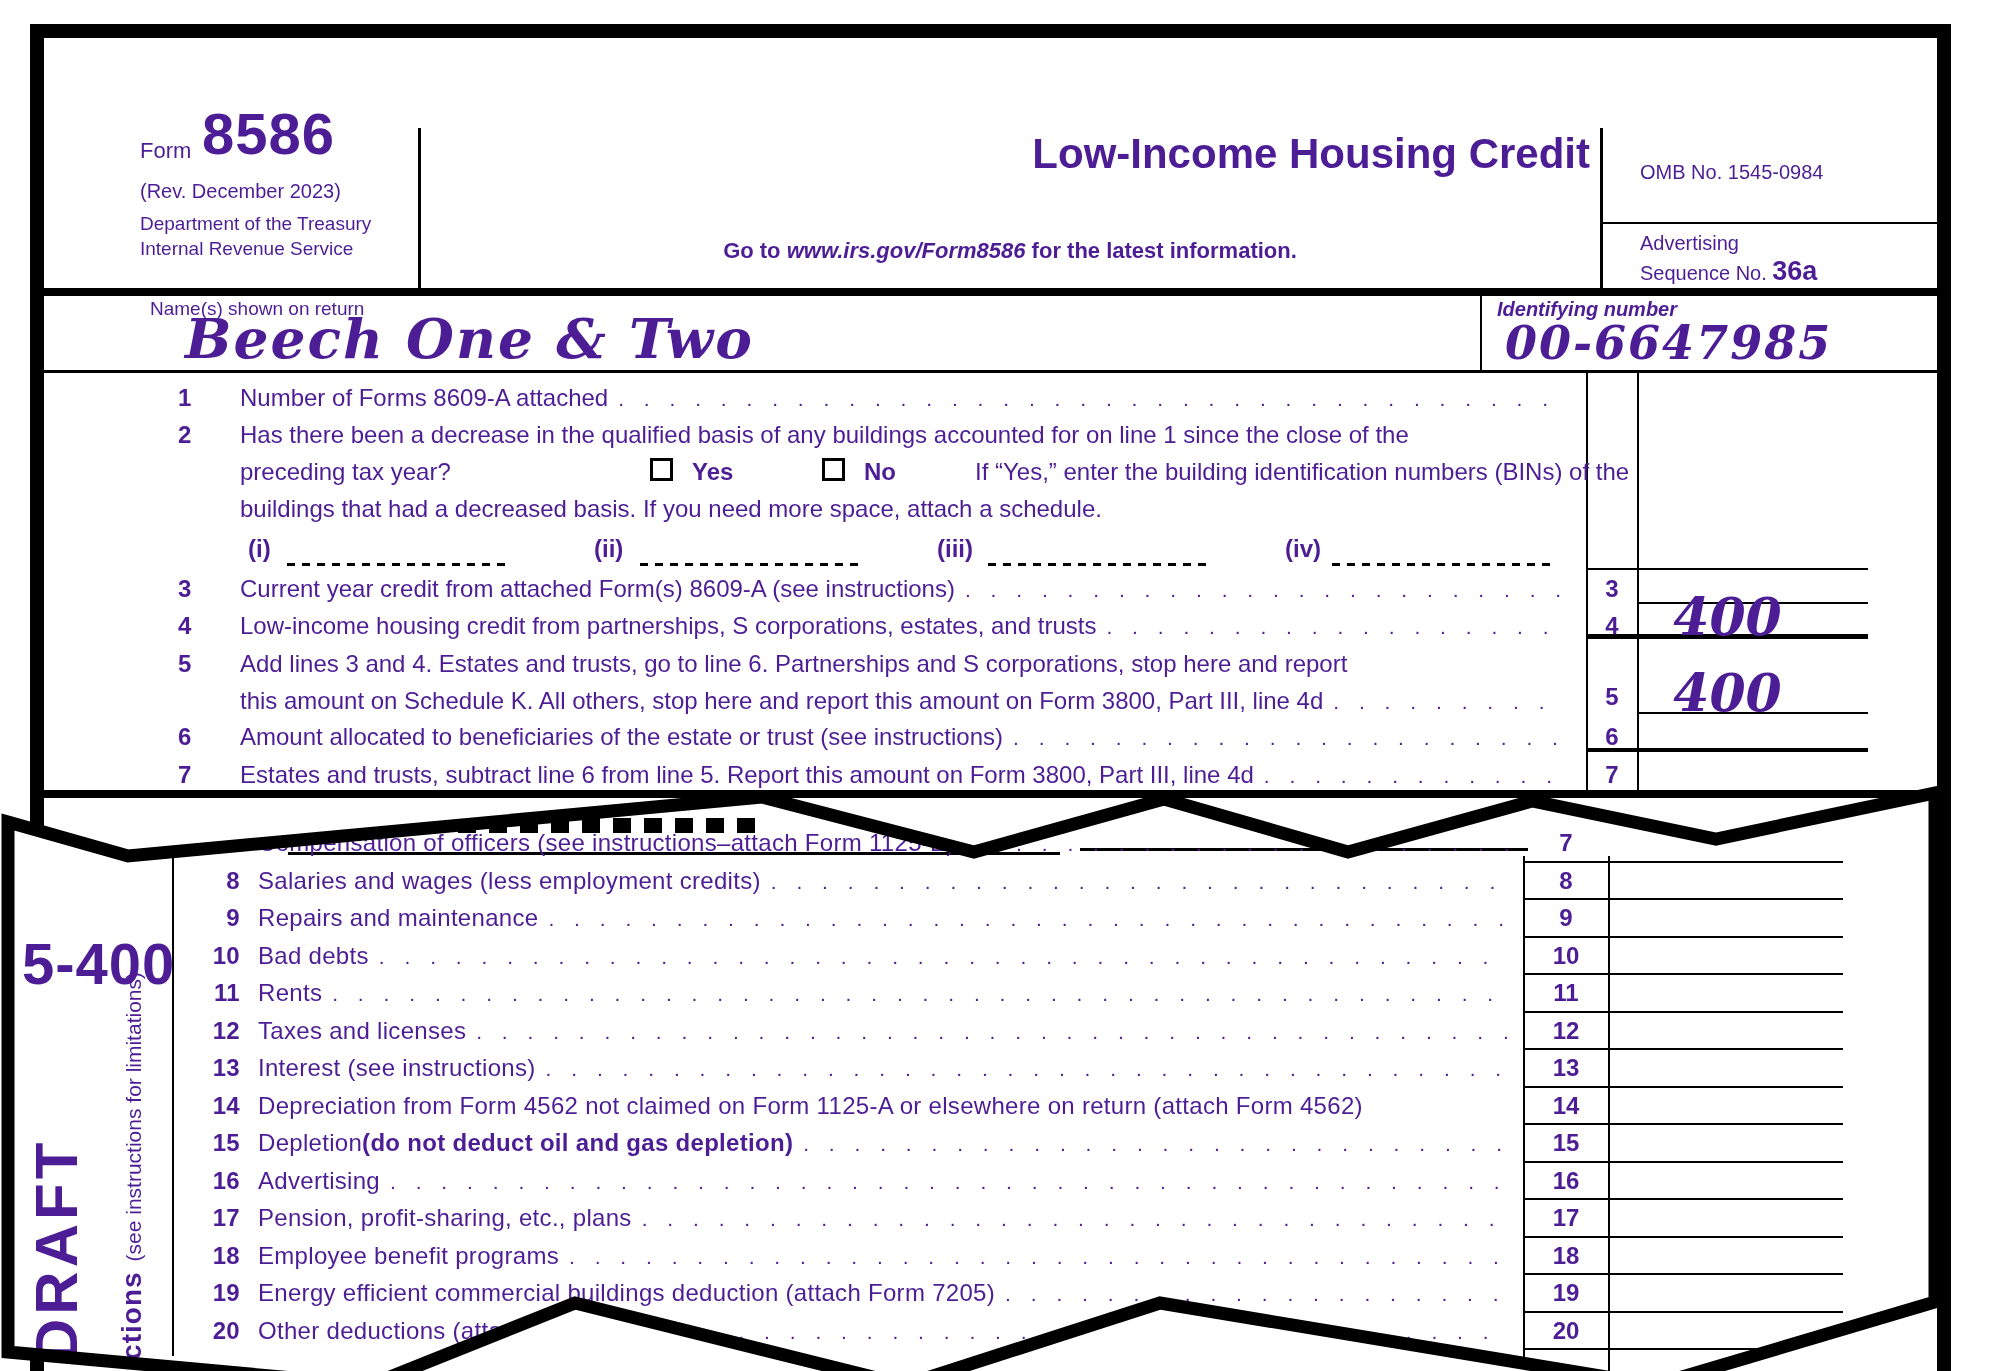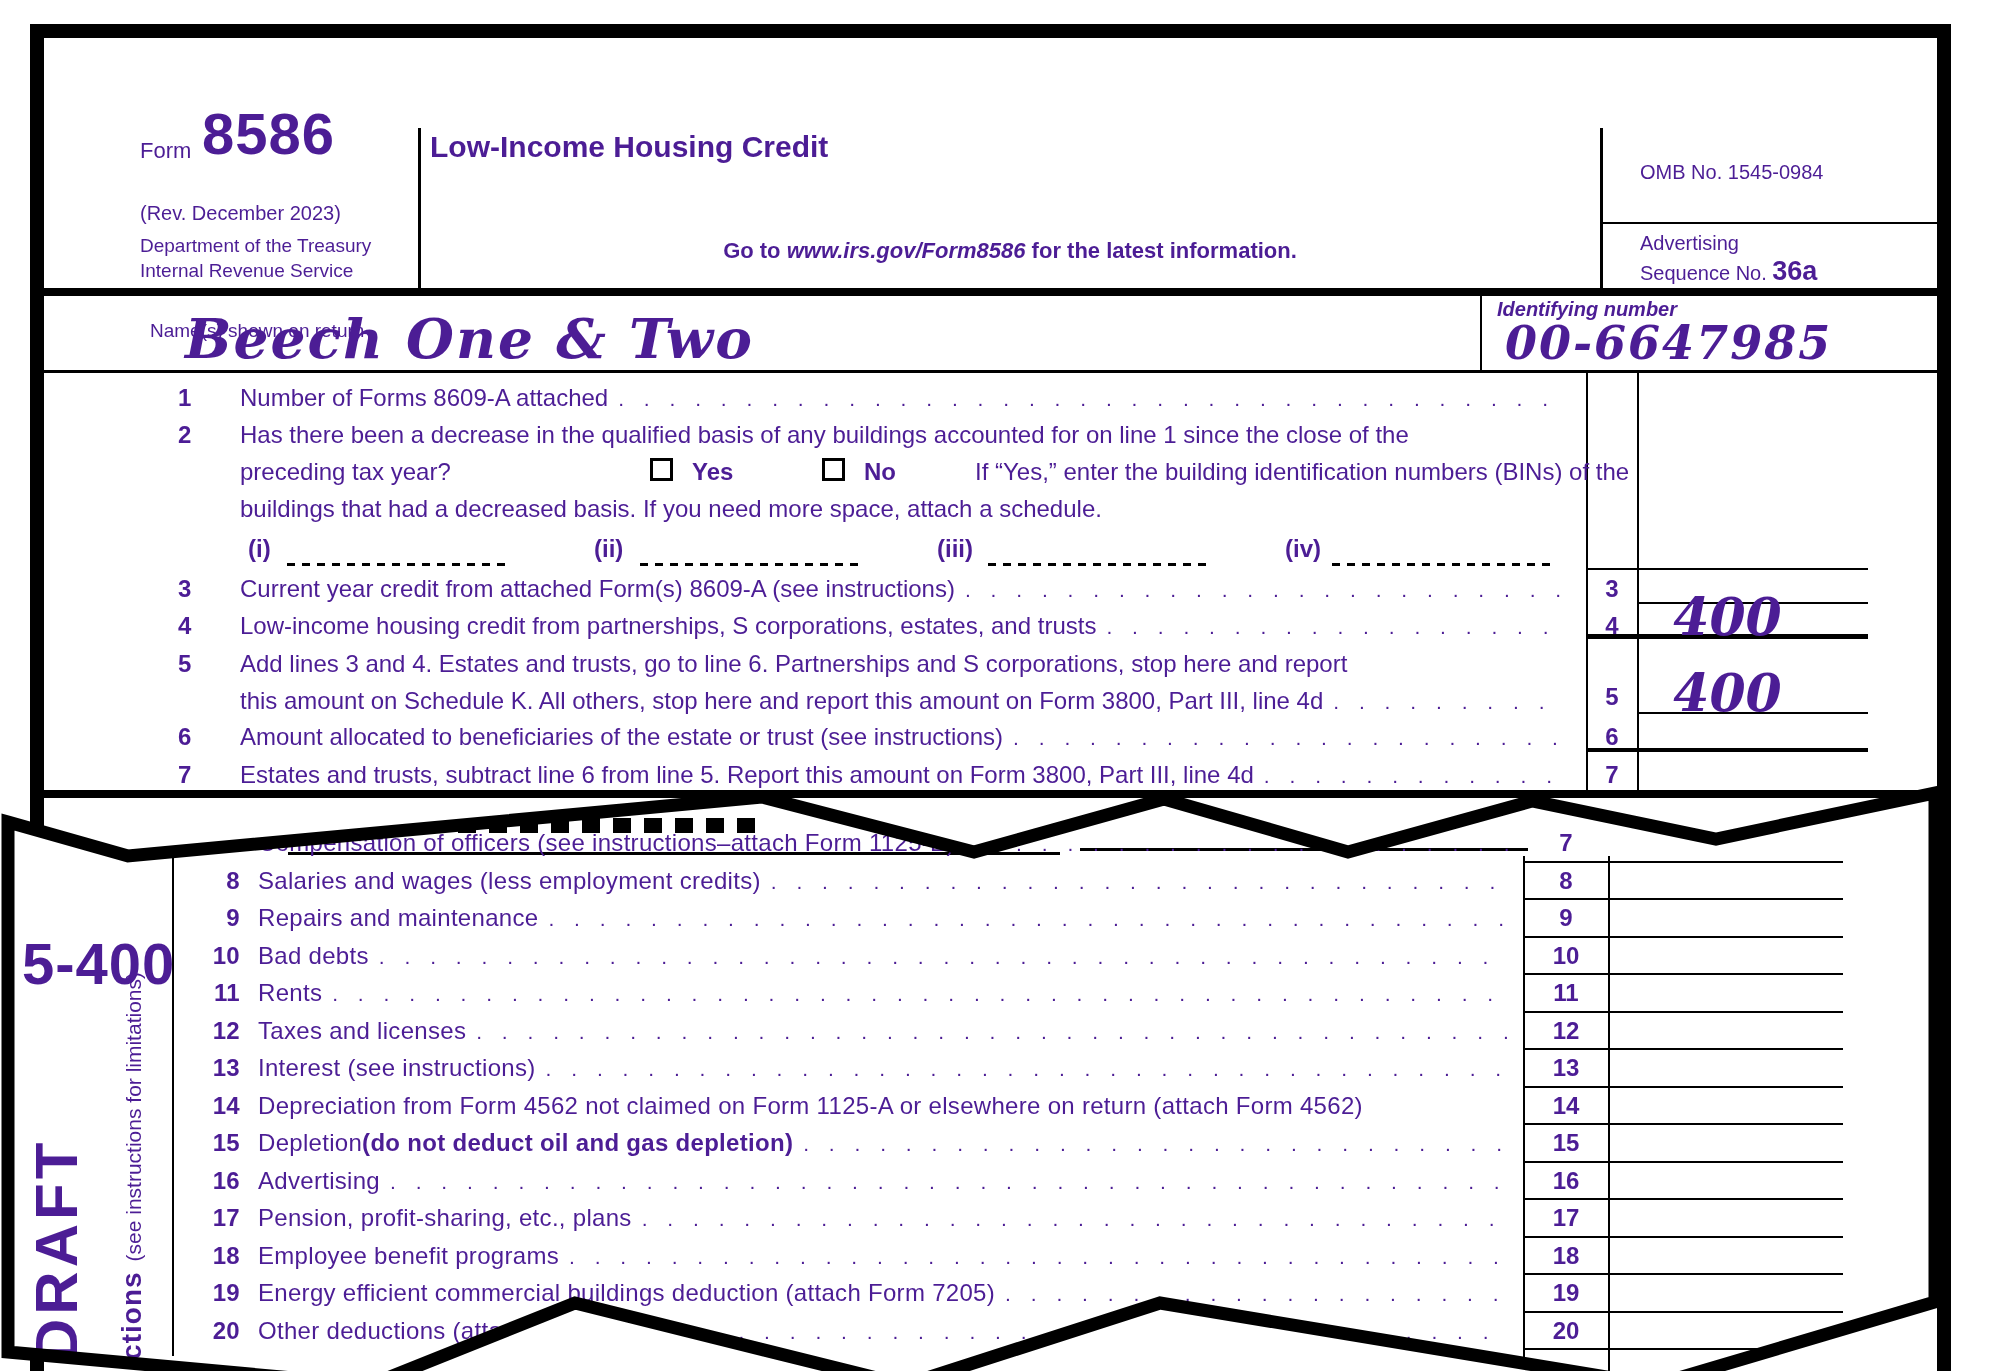--- a/index.html
+++ b/index.html
@@ -7,23 +7,23 @@
           font-family:"Liberation Sans",sans-serif;color:#4c1d95;}
   .abs{position:absolute;}
   
   #outer-border{position:absolute;left:30px;top:24px;width:1921px;height:1400px;
                 border:14px solid #000;box-sizing:border-box;}
   
   .vline{position:absolute;width:2px;background:#000;}
   .hline{position:absolute;height:2px;background:#000;}
   .thick{height:8px;}
   #form-big{font-size:58px;font-weight:bold;letter-spacing:1px;}
-  #title{font-size:30px;font-weight:bold;text-align:left;}
+  #title{font-size:42px;font-weight:bold;text-align:right;}
   .sub{font-weight:bold;font-size:22px;text-align:center;}
-  .hsmall{font-size:19px;margin-top:22px;}
+  .hsmall{font-size:19px;}
   
   .script{font-family:"DejaVu Serif",serif;font-style:italic;font-weight:bold;}
   
   .trow{position:absolute;left:178px;width:1382px;display:flex;align-items:baseline;
         font-size:24px;height:32px;line-height:32px;white-space:nowrap;}
   .lnum{width:40px;font-weight:bold;flex:none;}
   .ltext{margin-left:22px;flex:none;}
   .leader{flex:1;overflow:hidden;white-space:nowrap;letter-spacing:4px;word-spacing:6px;
           padding-left:10px;font-size:21px;}
   .boxnum{position:absolute;left:1590px;width:44px;text-align:center;font-weight:bold;

